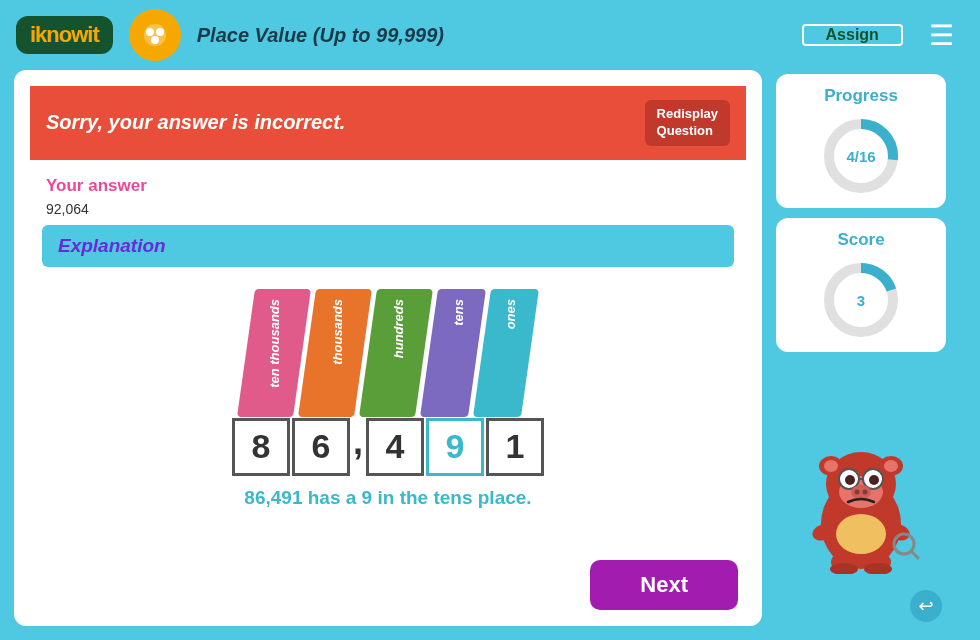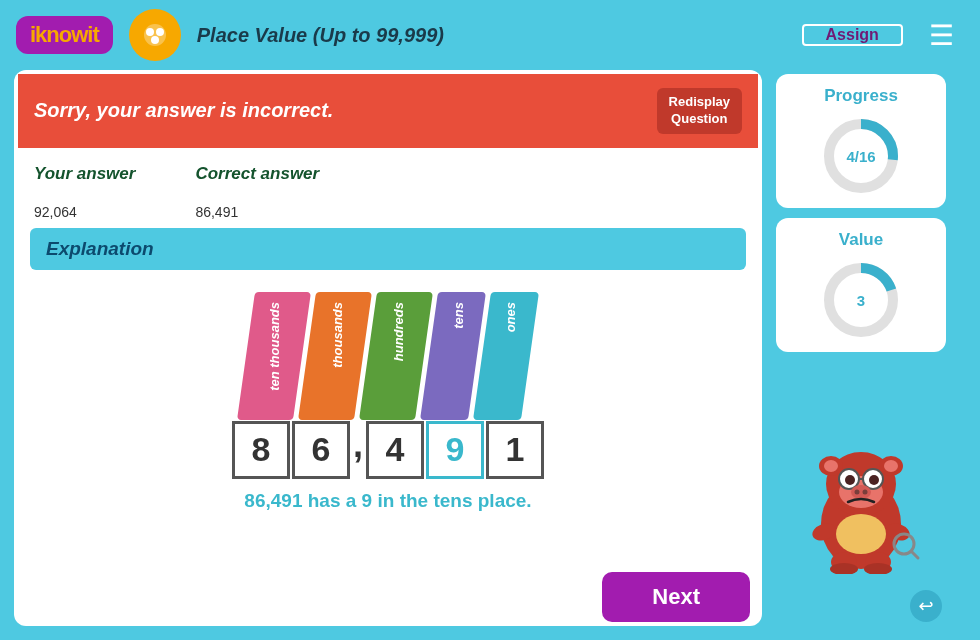--- a/index.html
+++ b/index.html
@@ -14,21 +14,21 @@
     
     .header {
       background: #4ec9e1;
       height: 70px;
       display: flex;
       align-items: center;
       padding: 0 16px;
       gap: 16px;
     }
     .logo-box {
-      background: #a21caf;
+      background: #14532d;
       border-radius: 12px;
       padding: 6px 14px;
       font-size: 22px;
       font-weight: bold;
       color: #3ab0cc;
       letter-spacing: -1px;
     }
     .logo-box span { color: #f7a800; }
     .lesson-icon {
       width: 52px;
@@ -43,21 +43,21 @@
     .lesson-title {
       font-size: 20px;
       font-weight: bold;
       color: #1a3a4a;
       flex: 1;
       font-style: italic;
     }
     .assign-btn {
       background: transparent;
       border: 2.5px solid white;
-      color: #701a75;
+      color: #14532d;
       font-size: 16px;
       font-weight: bold;
       padding: 0 22px;
       border-radius: 4px;
       cursor: pointer;
     }
     .hamburger-btn {
       background: transparent;
       border: none;
       color: white;
@@ -72,21 +72,21 @@
       height: 570px;
       padding: 0 14px 14px 14px;
       gap: 14px;
     }
 
     
     .left-panel {
       flex: 1;
       background: white;
       border-radius: 12px;
-      padding: 4px;
+      padding: 16px;
       overflow: hidden;
       display: flex;
       flex-direction: column;
     }
 
     
     .incorrect-banner {
       background: #e84e3a;
       padding: 14px 16px;
       display: flex;
@@ -101,52 +101,51 @@
     }
     .redisplay-btn {
       background: #c0392b;
       color: white;
       border: none;
       border-radius: 6px;
       padding: 6px 12px;
       font-size: 13px;
       font-weight: bold;
       cursor: pointer;
-      text-align: center;
+      text-align: left;
       line-height: 1.3;
     }
 
     
     .answer-row {
       display: flex;
       padding: 16px 16px 8px 16px;
       gap: 60px;
     }
     .answer-block .label {
       font-size: 17px;
-      font-style: italic;
-      font-weight: bold;
-      color: #14532d;
-      margin-bottom: 20px;
+      font-weight: bold;
+      color: #ec4899;
+      margin-bottom: 5px;
     }
     .answer-block .value {
       font-size: 14px;
       color: #333;
     }
 
     
     .explanation-header {
       background: #4ec9e1;
       margin: 0 12px;
       border-radius: 6px;
       padding: 10px 16px;
       margin-bottom: 10px;
     }
     .explanation-header span {
-      color: #0c4a6e;
+      color: #6d28d9;
       font-size: 19px;
       font-style: italic;
       font-weight: bold;
     }
 
     
     .place-value-container {
       display: flex;
       flex-direction: column;
       align-items: center;
@@ -348,24 +347,20 @@
     <div class="incorrect-banner">
       <div class="incorrect-text">Sorry, your answer is incorrect.</div>
       <button class="redisplay-btn">Redisplay<br>Question</button>
     </div>
 
     <div class="answer-row">
       <div class="answer-block">
         <div class="label">Your answer</div>
         <div class="value">92,064</div>
       </div>
-      <div class="answer-block">
-        <div class="label">Correct answer</div>
-        <div class="value">86,491</div>
-      </div>
     </div>
 
     <div class="explanation-header">
       <span>Explanation</span>
     </div>
 
     <div class="place-value-container">
 
       <div class="banners-wrapper">
         <div class="slant-banner sb-tt">
@@ -410,21 +405,21 @@
       <div class="donut-container">
         <svg viewBox="0 0 80 80">
           <circle cx="40" cy="40" r="32" fill="none" stroke="#e0e0e0" stroke-width="10"></circle>
           <circle cx="40" cy="40" r="32" fill="none" stroke="#3ab0cc" stroke-width="10" stroke-dasharray="201" stroke-dashoffset="147" transform="rotate(-90 40 40)"></circle>
         </svg>
         <div class="donut-label">4/16</div>
       </div>
     </div>
 
     <div class="stat-box">
-      <div class="stat-title">Value</div>
+      <div class="stat-title">Score</div>
       <div class="donut-container">
         <svg viewBox="0 0 80 80">
           <circle cx="40" cy="40" r="32" fill="none" stroke="#e0e0e0" stroke-width="10"></circle>
           <circle cx="40" cy="40" r="32" fill="none" stroke="#3ab0cc" stroke-width="10" stroke-dasharray="201" stroke-dashoffset="161" transform="rotate(-90 40 40)"></circle>
         </svg>
         <div class="donut-label">3</div>
       </div>
     </div>
 
     <div class="mascot-area">

